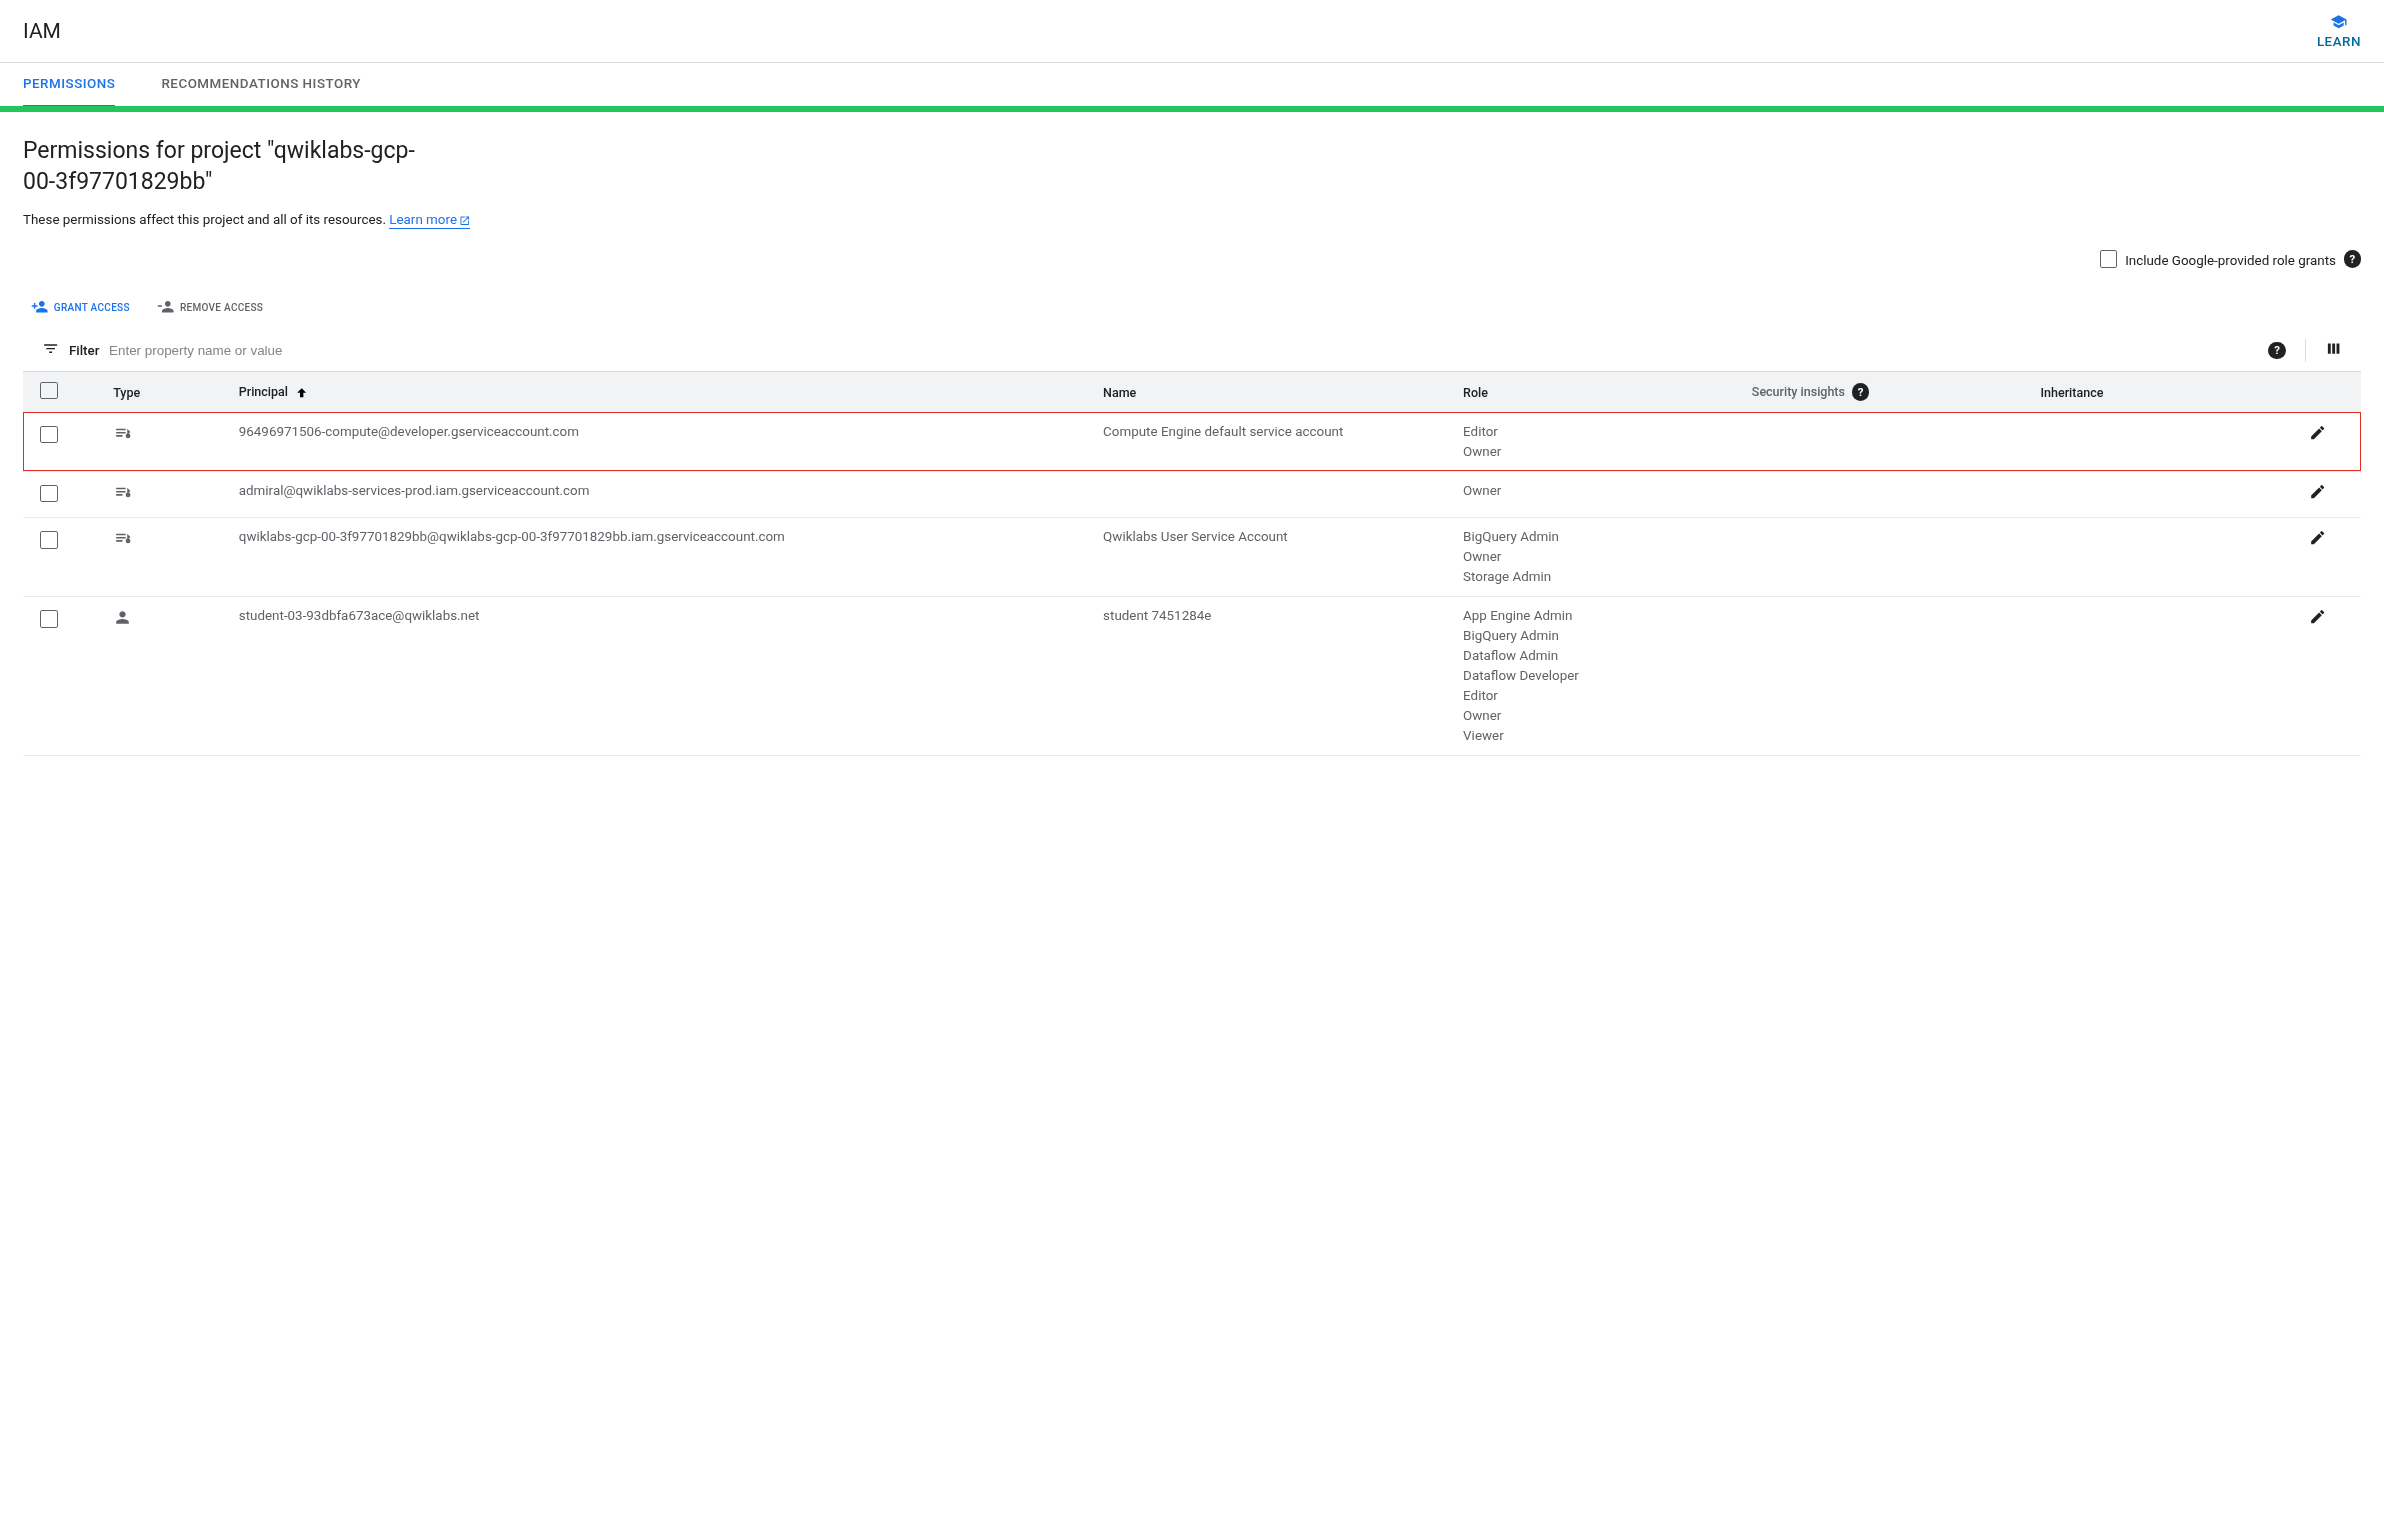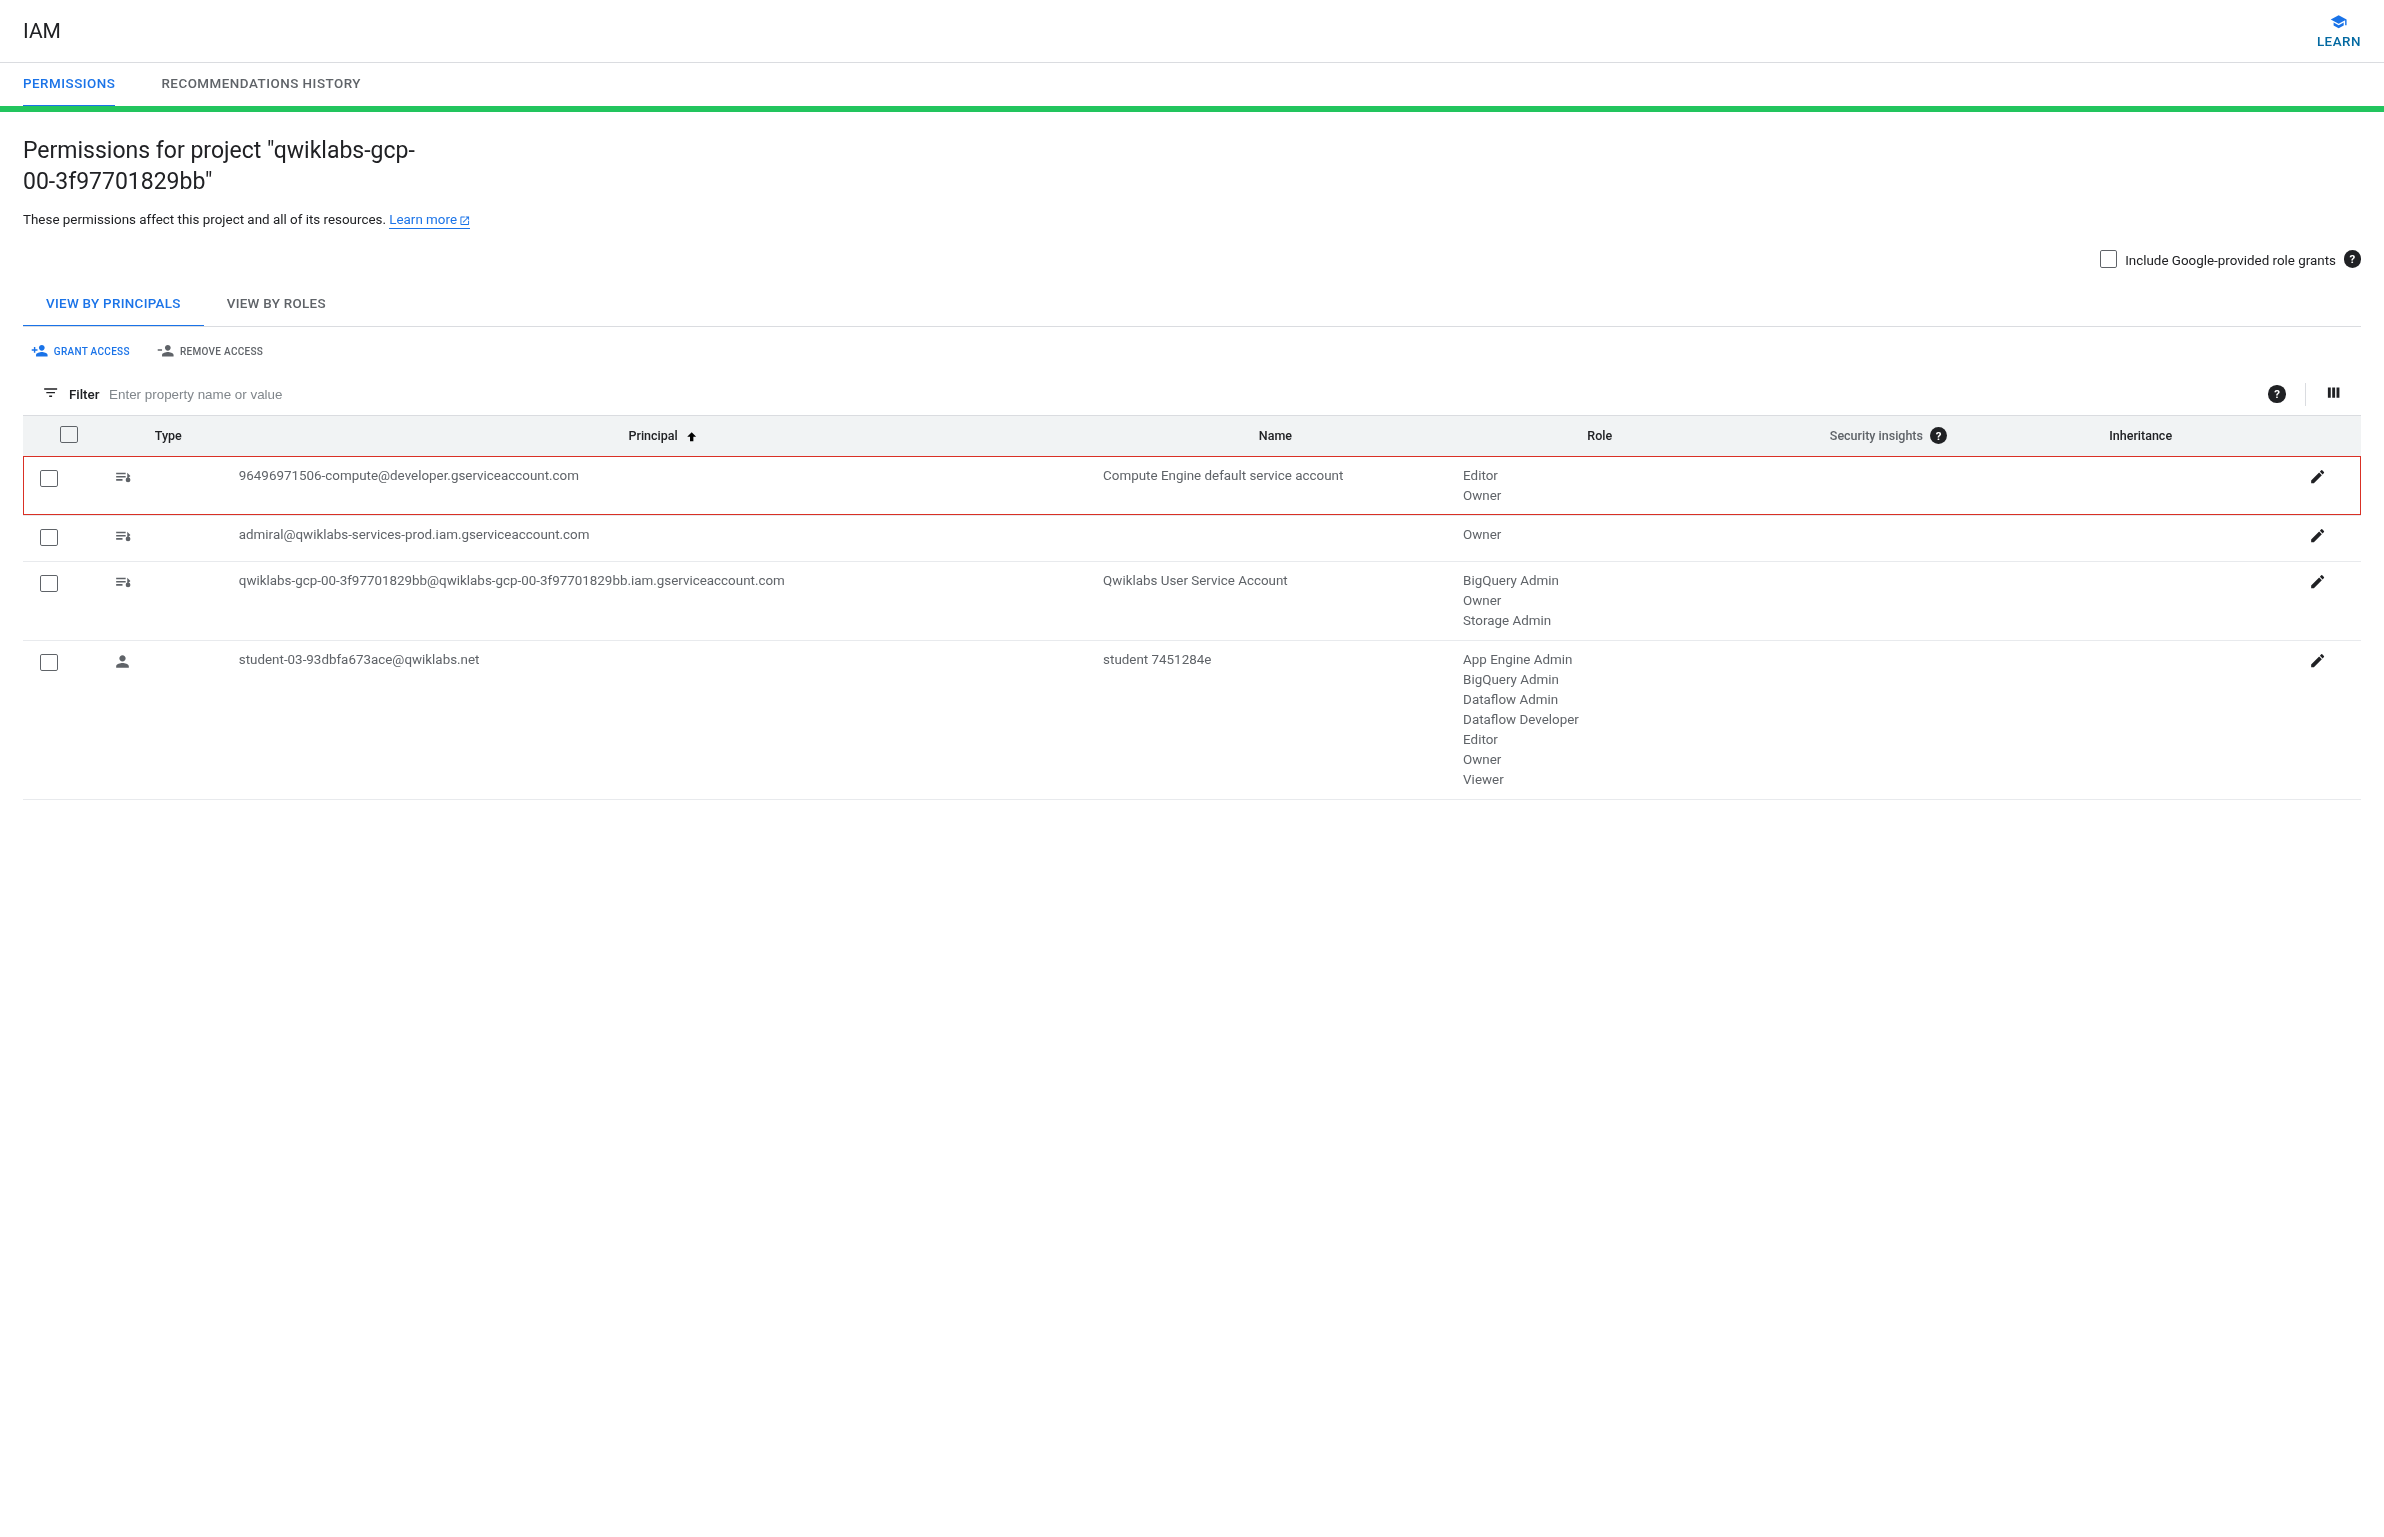--- a/index.html
+++ b/index.html
@@ -153,21 +153,21 @@
   gap: 19px;
 }
 .divider-v { width: 1px; height: 23px; background: #dadce0; }
 .columns-icon svg { width: 17.3px; height: 17.3px; fill: #202124; cursor: pointer; }
 table {
   width: 100%;
   border-collapse: collapse;
 }
 thead tr { background: #f1f3f4; border-top: 1px solid #dadce0; border-bottom: 1px solid #dadce0; }
 th {
-  text-align: center;
+  text-align: left;
   font-size: 12.5px;
   font-weight: 500;
   padding: 9.6px 7.7px;
   color: #202124;
   margin-left: 28px;
 }
 th.col-check { width: 44px; padding-left: 17.3px; }
 th.col-type { width: 67px; }
 th.col-principal { width: 461px; }
 th.col-name { width: 192px; }
@@ -218,24 +218,20 @@
           <path d="M14 3v2h3.59l-9.83 9.83 1.41 1.41L19 6.41V10h2V3h-7zM19 19H5V5h7V3H5c-1.1 0-2 .9-2 2v14c0 1.1.9 2 2 2h14c1.1 0 2-.9 2-2v-7h-2v7z"></path>
         </svg></a>
   </p>
 
   <div class="include-google-row">
     <span class="checkbox"></span>
     <span>Include Google-provided role grants</span>
     <span class="help-icon-filled">?</span>
   </div>
 
-  <div class="view-tabs">
-    <div class="view-tab active">VIEW BY PRINCIPALS</div>
-    <div class="view-tab">VIEW BY ROLES</div>
-  </div>
 
   <div class="action-bar">
     <div class="action-btn grant">
       <span>
         <svg viewBox="0 0 24 24" fill="#1a73e8">
             <path d="M15 12c2.21 0 4-1.79 4-4s-1.79-4-4-4-4 1.79-4 4 1.79 4 4 4zm-9-2V7H4v3H1v2h3v3h2v-3h3v-2H6zm9 4c-2.67 0-8 1.34-8 4v2h16v-2c0-2.66-5.33-4-8-4z"></path>
           </svg>
       </span>
       <span>GRANT ACCESS</span>
     </div>

